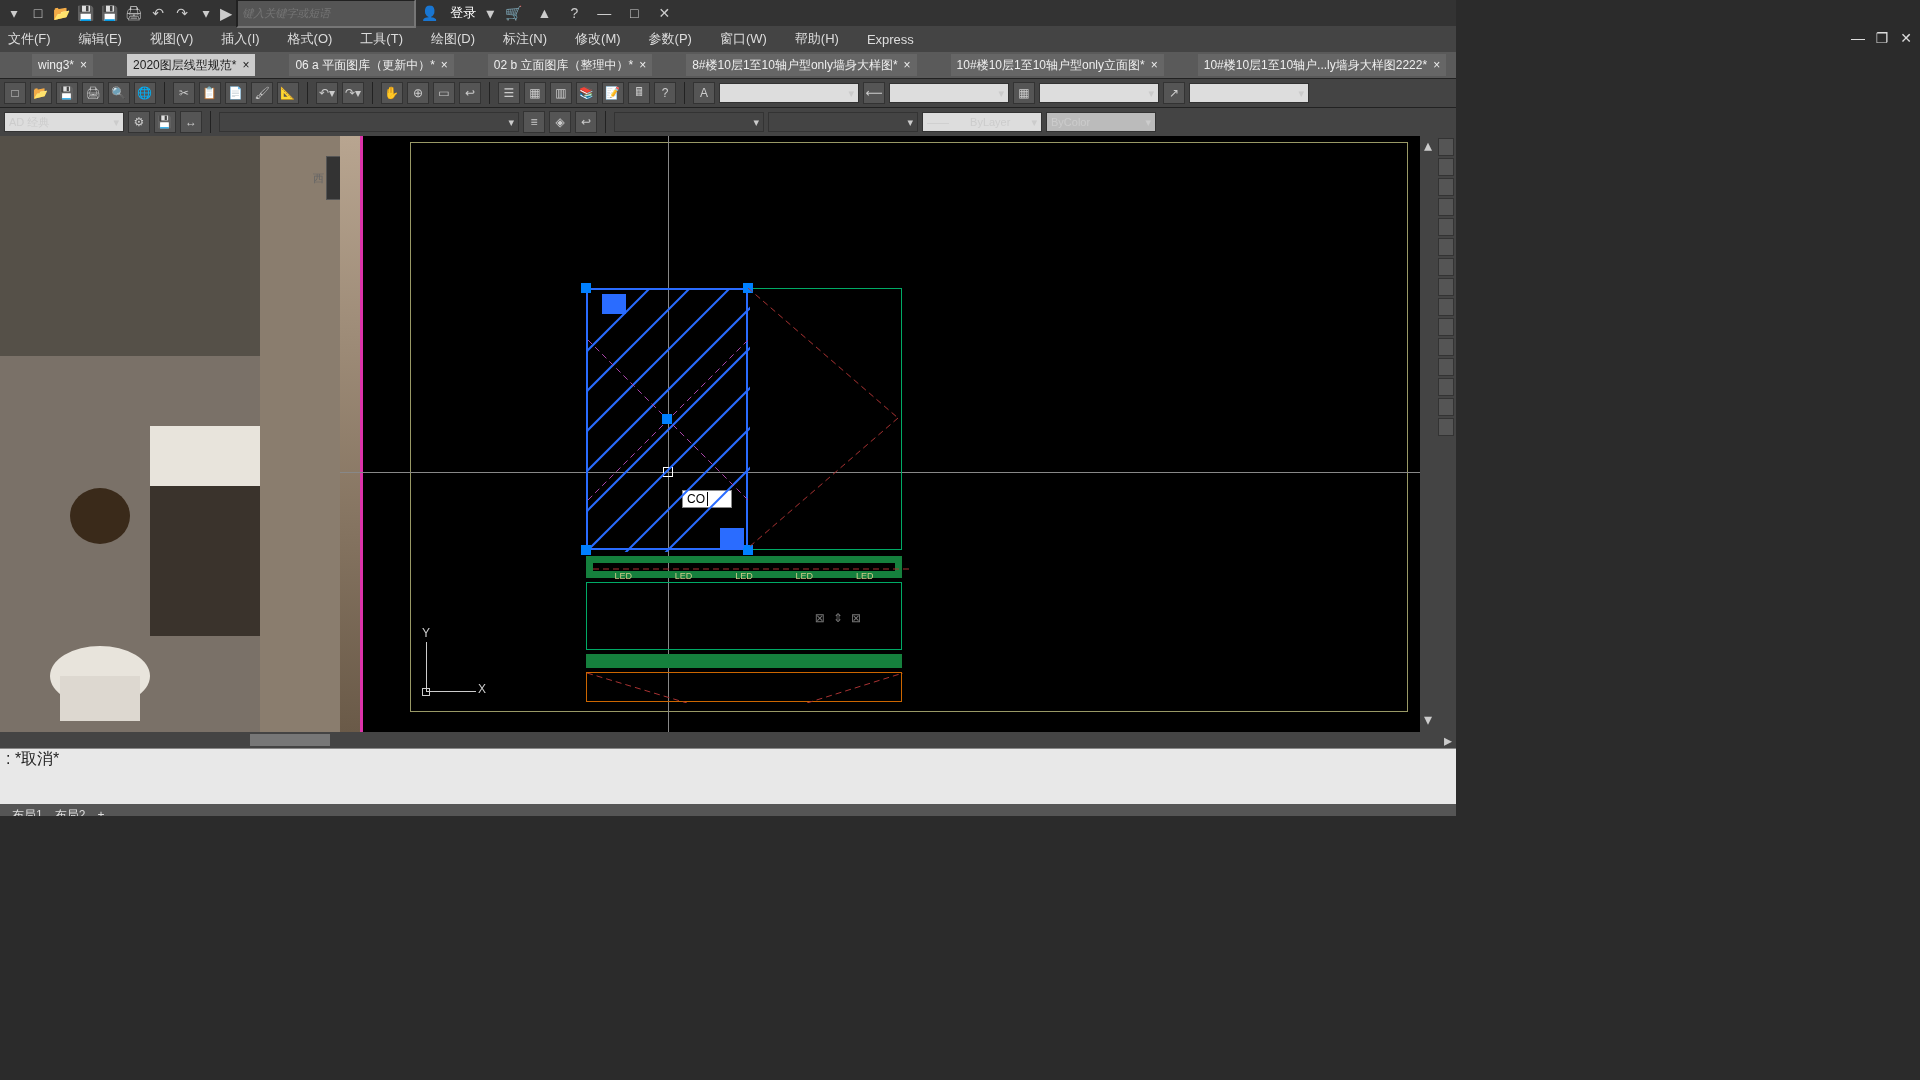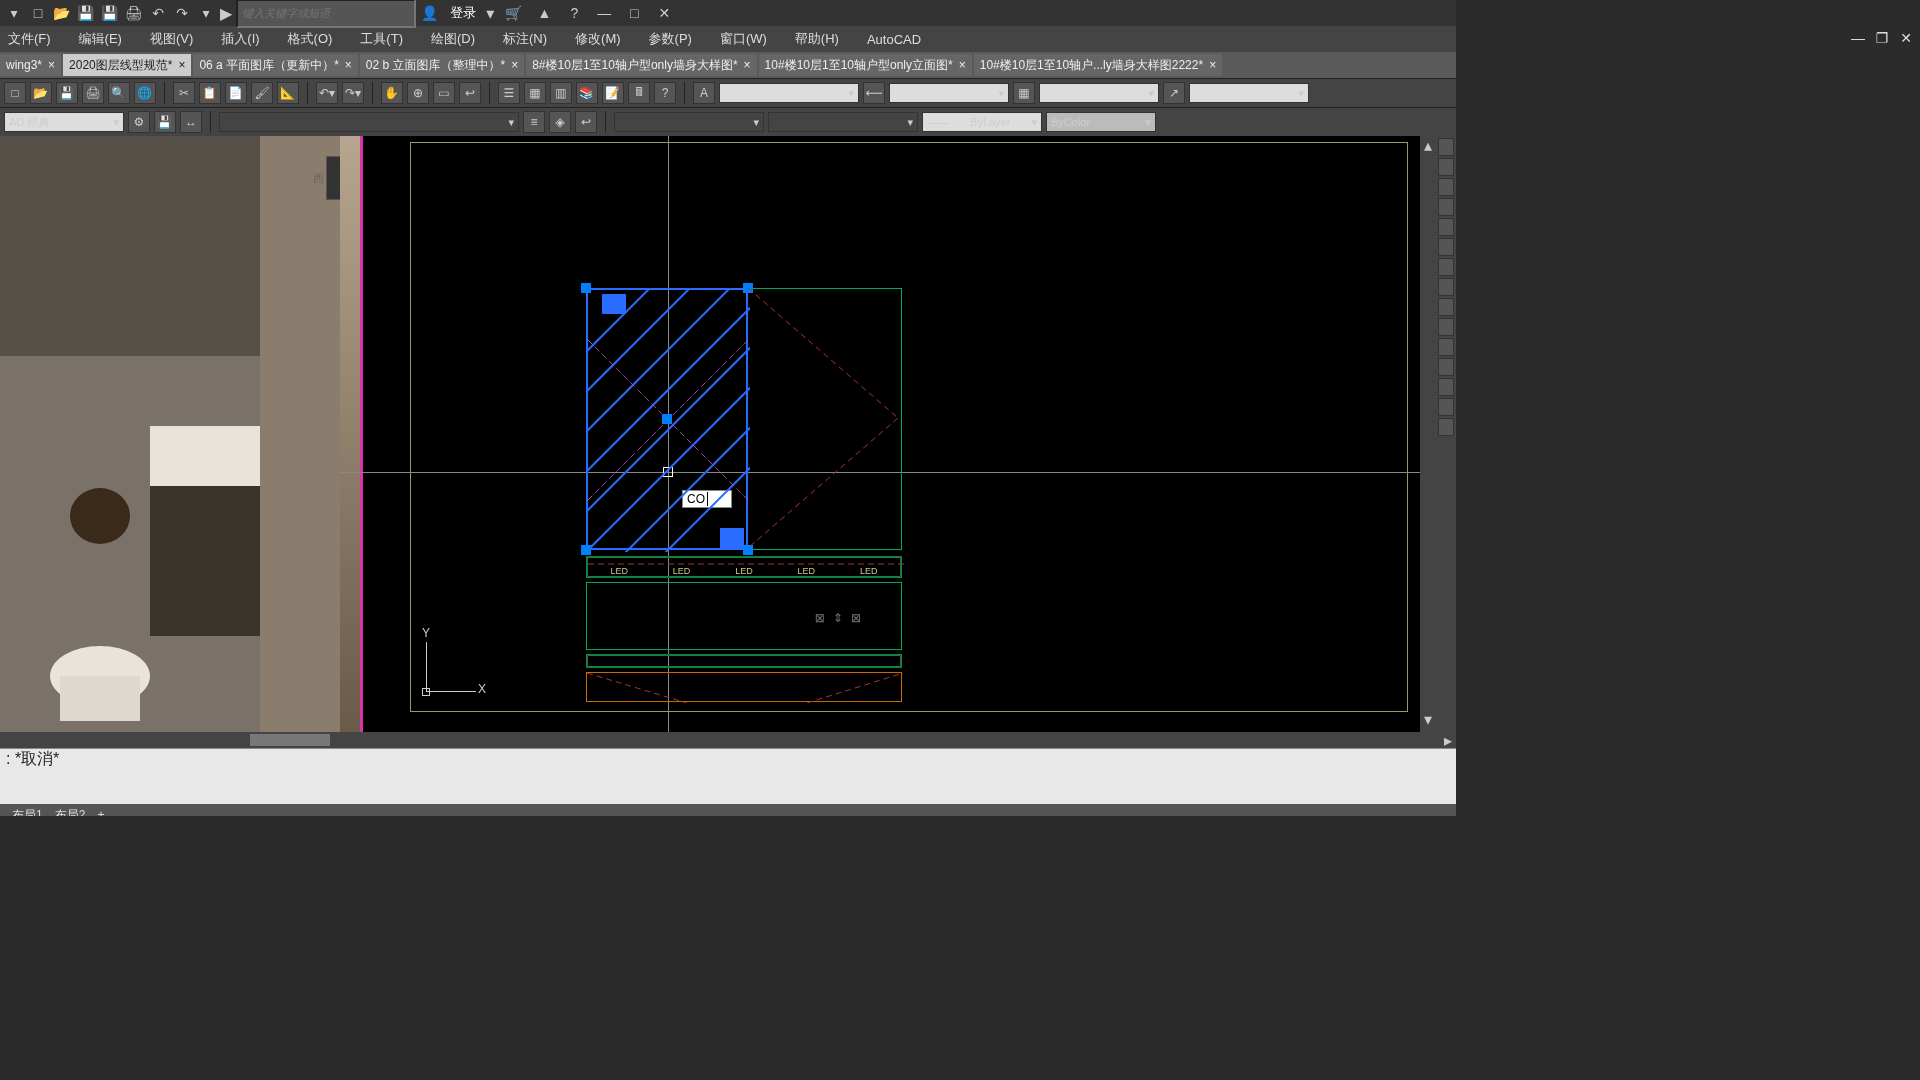--- a/index.html
+++ b/index.html
@@ -10,21 +10,21 @@
 .titlebar .title { flex: 1; text-align: center; color: #fff; font-size: 13px; }
 .titlebar .search { width: 180px; height: 29px; background: #555; color: #aaa; font-size: 11px; font-style: italic; padding: 0 4px; }
 .titlebar .right { display: flex; align-items: center; gap: 10px; }
 .titlebar .login { color: #fff; font-size: 13px; }
 .winbtn { width: 20px; height: 16px; display:flex; align-items:center; justify-content:center; font-size:14px; }
 
 .menubar { height: 26px; background: #444; display: flex; align-items: center; gap: 28px; padding: 0 8px; font-size: 13px; color: #ddd; }
 .menuright { position:absolute; right:4px; top:30px; display:flex; gap:4px; }
 
 .tabbar { height: 26px; background: #5a5a5a; display: flex; align-items: center; font-size: 12px; overflow:hidden; }
-.tab { height: 22px; display: flex; align-items:center; padding: 0 6px; margin-right: 2px; background:#666; color:#eee; white-space:nowrap; }
+.tab { height: 22px; display: flex; align-items:center; padding: 0 6px; margin-right: 2px; background:#666; color:#eee; white-space:nowrap;margin-left:32px; }
 .tab.active { background:#ccc; color:#222; }
 .tab .close { margin-left:6px; font-size:12px; }
 
 .toolbar { height: 30px; background: #444; display: flex; align-items:center; gap:4px; padding:0 4px; border-top:1px solid #222; border-bottom:1px solid #222;}
 .tbtn { width:22px; height:22px; background:#555; border:1px solid #333; display:flex;align-items:center;justify-content:center;font-size:12px;color:#ccc;}
 .sep { width:1px;height:22px;background:#222;margin:0 4px;}
 
 .toolbar2 { height:28px; background:#444; display:flex; align-items:center; gap:4px; padding:0 4px;}
 .ddl { height:20px; background:#ddd; border:1px solid #333; font-size:11px; display:flex; align-items:center; justify-content:space-between; padding:0 4px;}
 .ddl.dark{background:#444;color:#ccc;}
@@ -42,21 +42,21 @@
 
 .layoutbar{height:22px;background:#555;display:flex;align-items:center;gap:12px;padding:0 12px;font-size:12px;color:#ddd;}
 .statusbar{height:32px;background:#333;display:flex;align-items:center;gap:6px;padding:0 6px;font-size:12px;color:#ddd;justify-content:flex-end;}
 .sbtn{width:22px;height:22px;background:#444;border:1px solid #222;display:flex;align-items:center;justify-content:center;font-size:11px;}
 .sbtn.on{background:#2a6cb8;}
 
 
 .abs{position:absolute;}
 .grip{width:10px;height:10px;background:#0080ff;}
 .box-green{border:1px solid #0a6;}
-.box-yellow{border:2px solid #15803d;}
+.box-yellow{border:7px solid #15803d;}
 .box-orange{border:1px solid #c60;}
 .ledtxt{color:#cc8;font-size:9px;}
 .dyninput{background:#fff;color:#000;font-size:12px;padding:1px 4px;border:1px solid #888;}
 
 .hscroll-track{height:16px;background:#444;display:flex;align-items:center;}
 .hscroll-thumb{height:12px;background:#777;}
 
 svg.hatch line{stroke:#2a6cff;stroke-width:2;}
 svg.dashred line{stroke:#a33;stroke-width:1;stroke-dasharray:6 4;}
 svg.dashmag line{stroke:#a4a;stroke-width:1;stroke-dasharray:6 4;}
@@ -95,21 +95,21 @@
   <span>视图(V)</span>
   <span>插入(I)</span>
   <span>格式(O)</span>
   <span>工具(T)</span>
   <span>绘图(D)</span>
   <span>标注(N)</span>
   <span>修改(M)</span>
   <span>参数(P)</span>
   <span>窗口(W)</span>
   <span>帮助(H)</span>
-  <span>AutoCAD</span>
+  <span>Express</span>
   <div class="menuright">
     <span class="winbtn">—</span>
     <span class="winbtn">❐</span>
     <span class="winbtn">✕</span>
   </div>
 </div>
 
 <div class="tabbar">
   <div class="tab">
       <span>wing3*</span>

